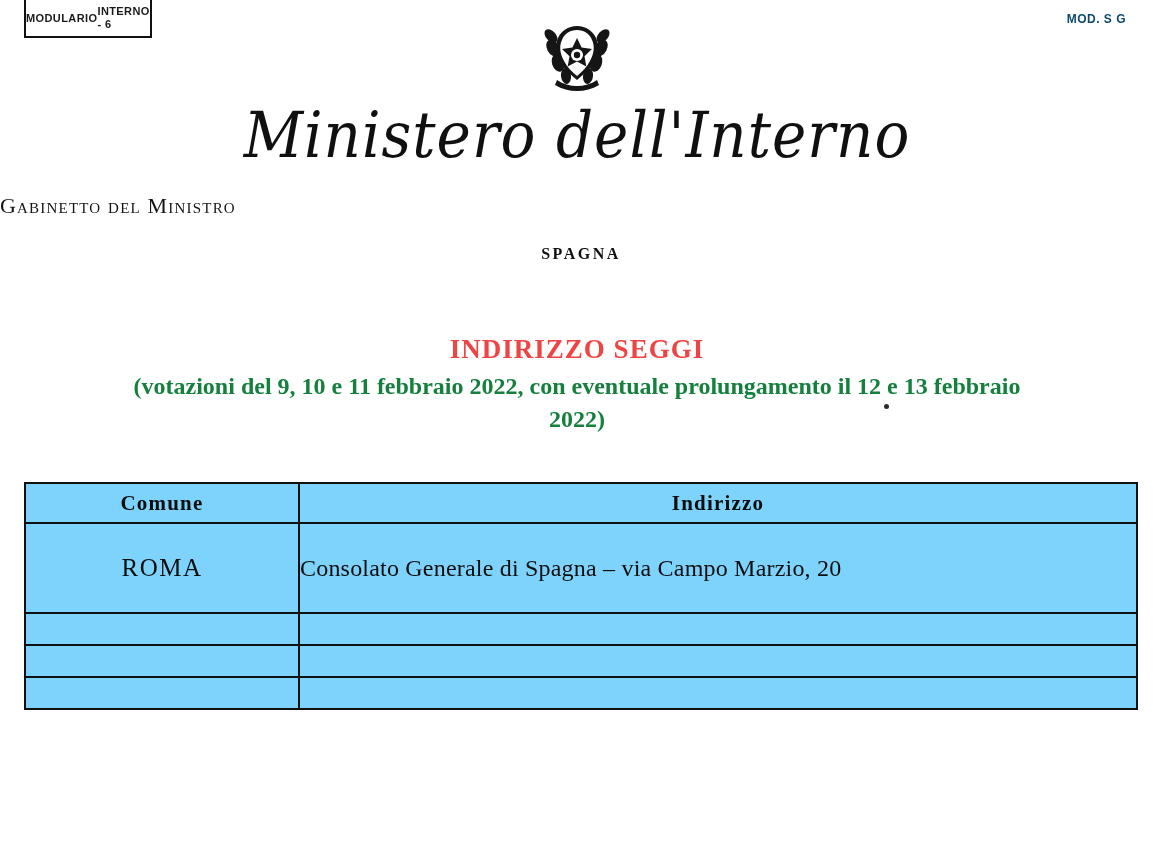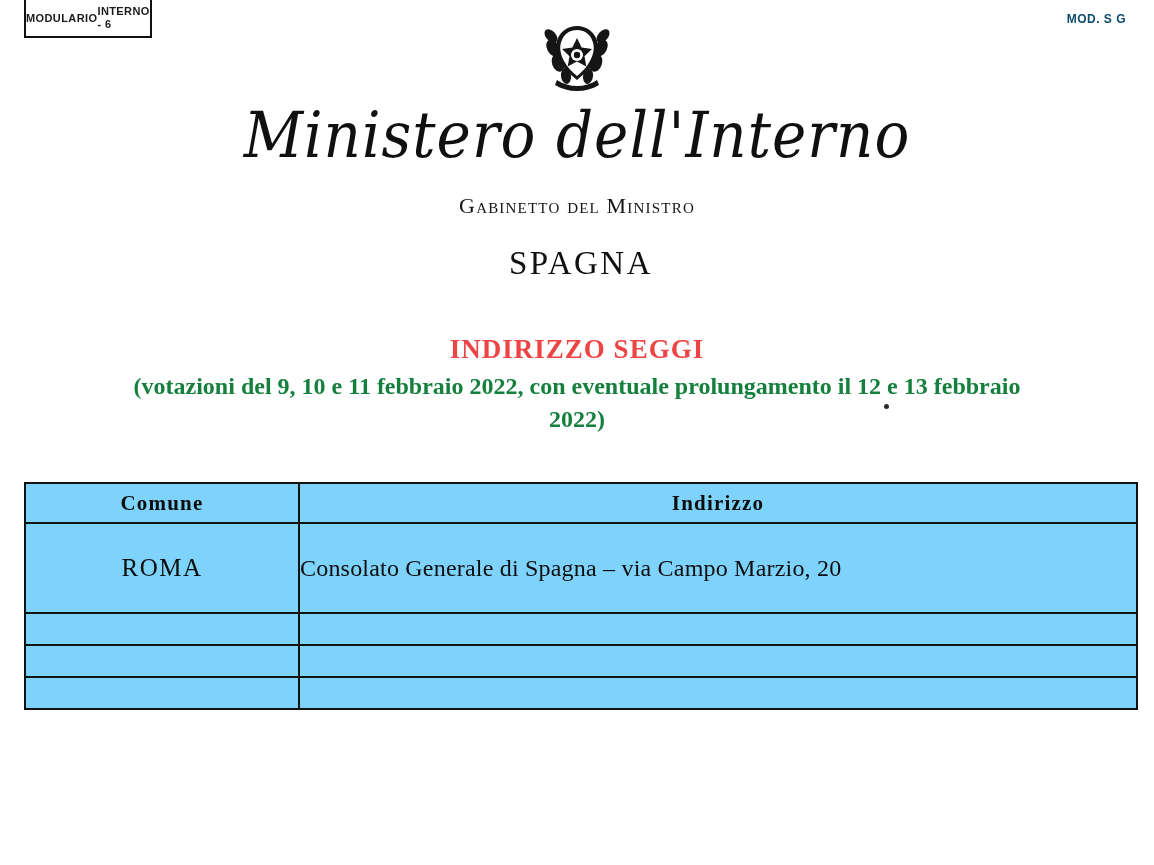--- a/index.html
+++ b/index.html
@@ -74,37 +74,36 @@
     letter-spacing: 1px;
     color: #101010;
     transform: scaleY(1.08);
   }
 
   .gabinetto {
     position: absolute;
     left: 0;
     right: 0;
     top: 193px;
-    text-align: center;
     font-family: "Liberation Serif", serif;
     font-variant: small-caps;
     font-size: 22px;
     letter-spacing: 1.2px;
     color: #141414;
   }
 
   .country {
     position: absolute;
     left: 8px;
     right: 0;
     top: 245px;
     text-align: center;
     font-family: "Liberation Serif", serif;
-    font-weight: normal;
-    font-size: 33px;
+    font-weight: bold;
+    font-size: 16px;
     letter-spacing: 2.5px;
     color: #101010;
   }
 
   
   .doc-title {
     position: absolute;
     left: 0;
     right: 0;
     top: 334px;

